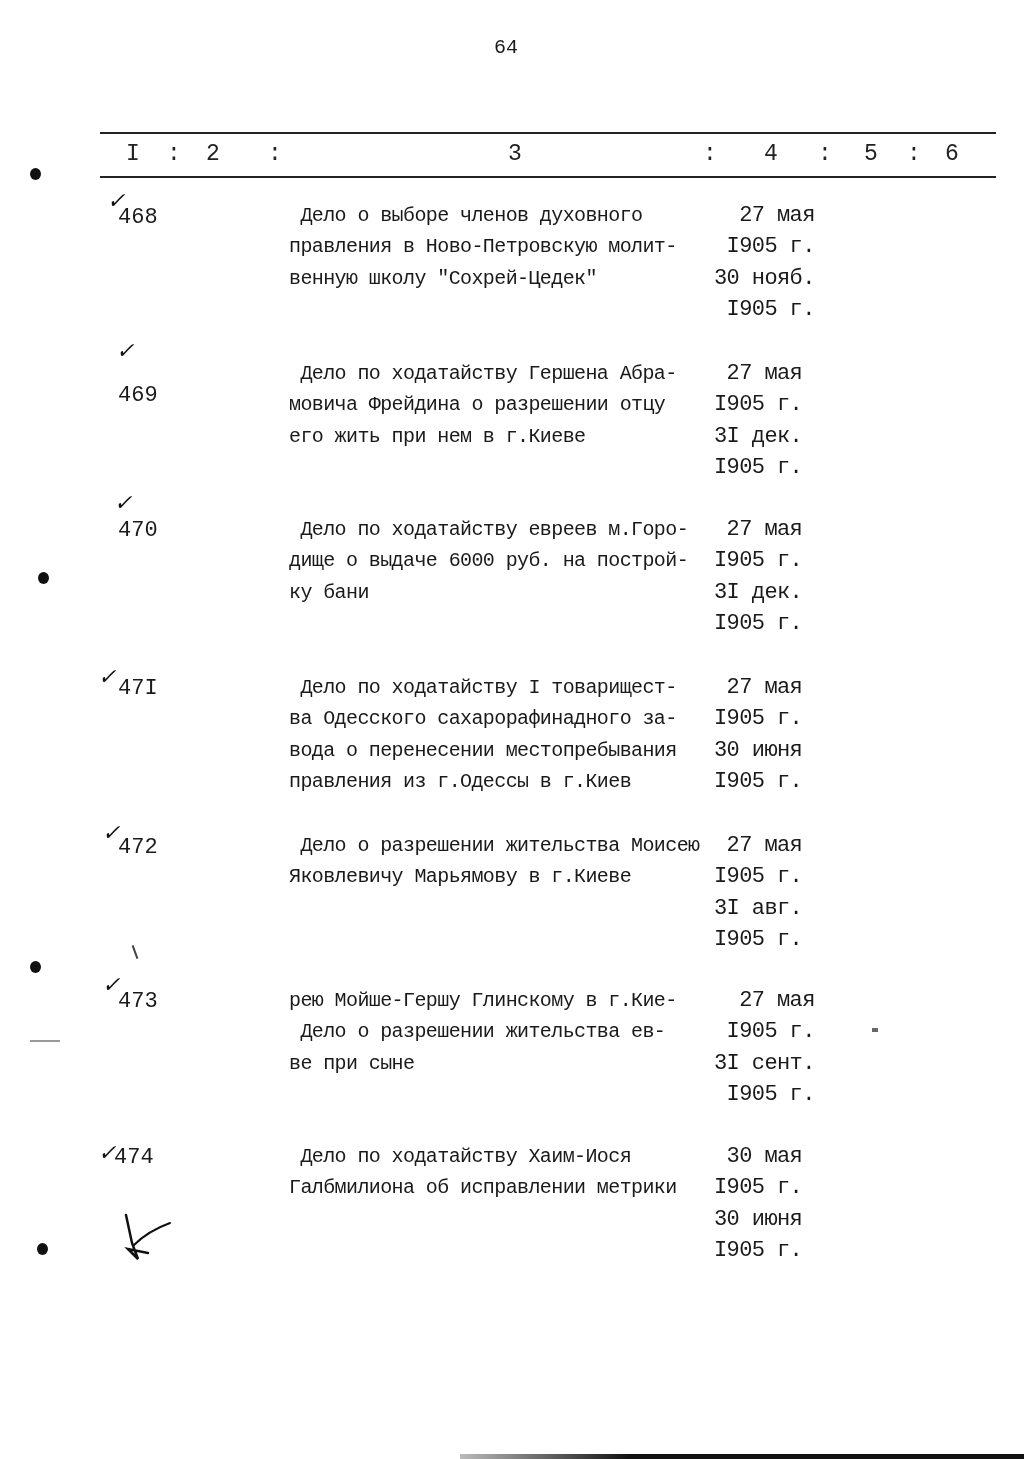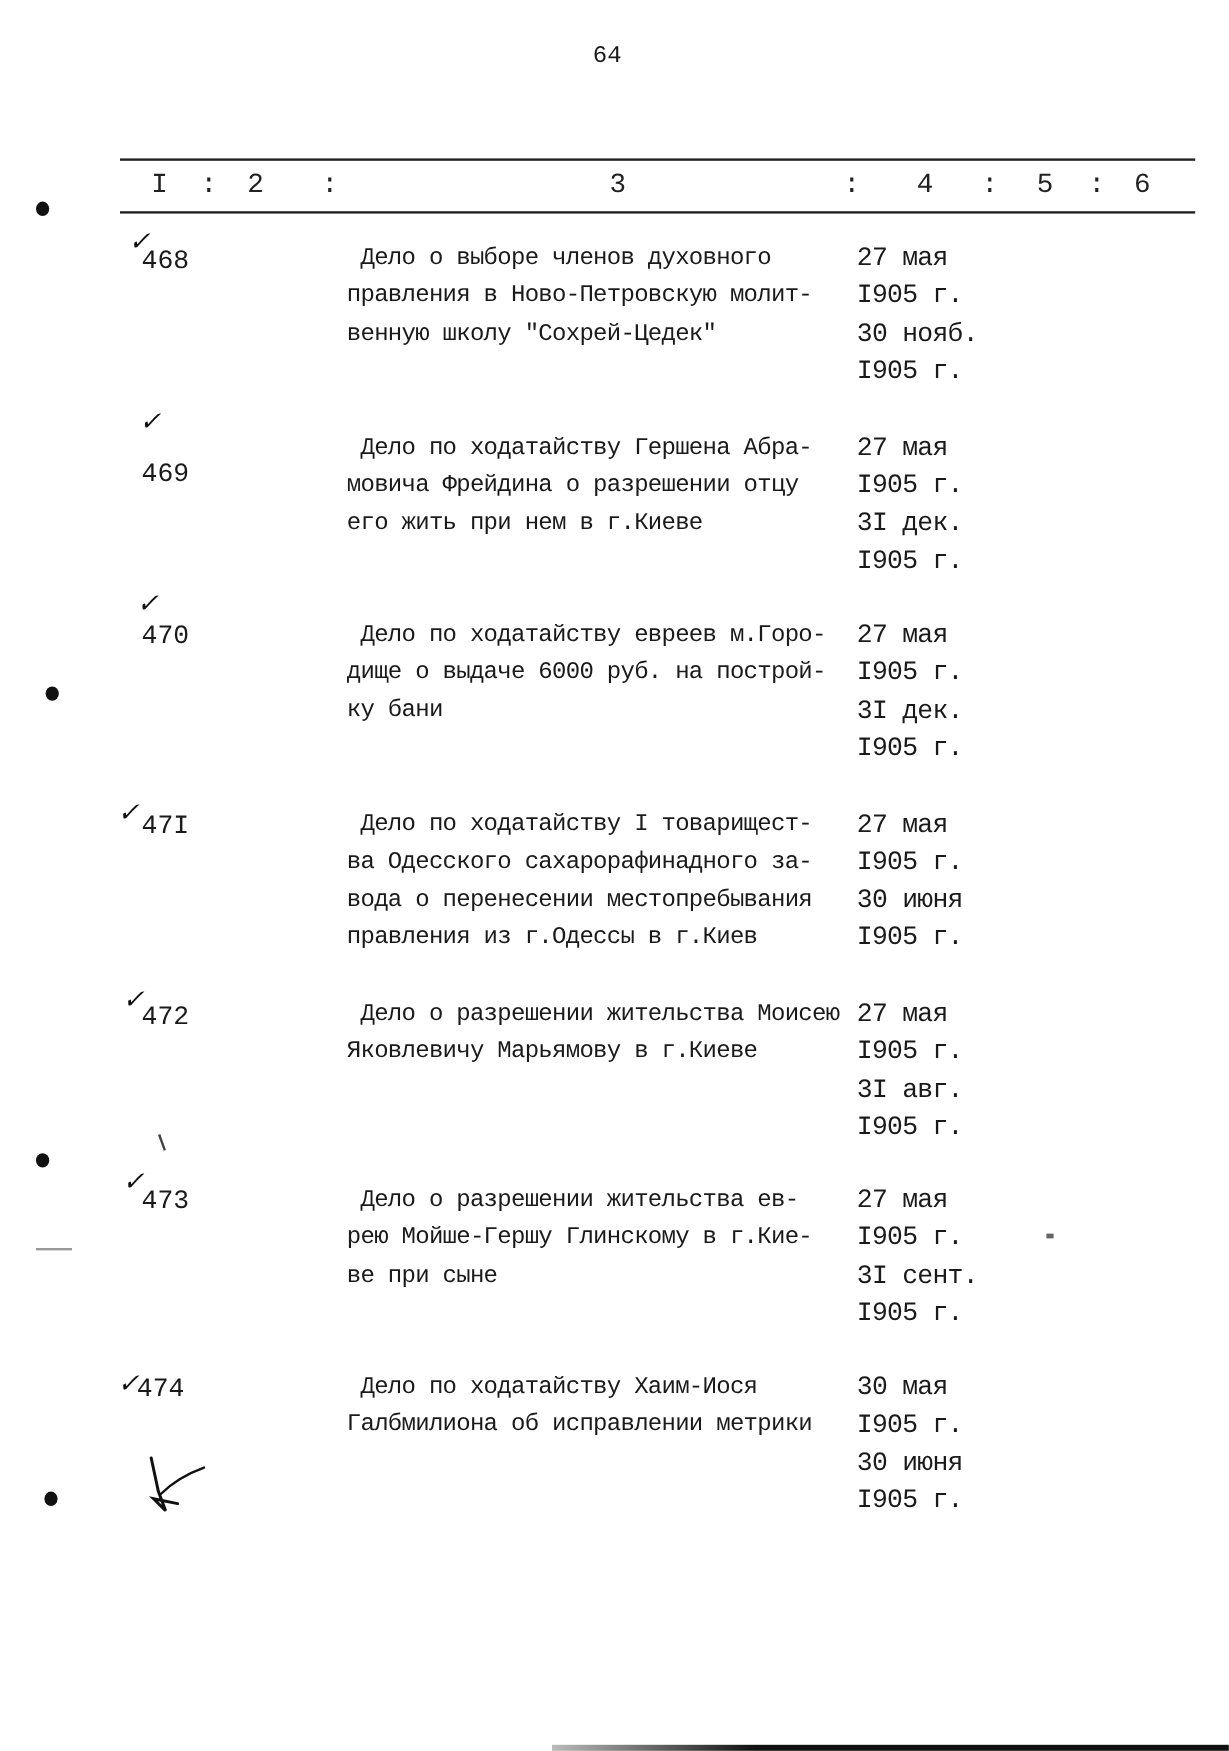--- a/index.html
+++ b/index.html
@@ -67,20 +67,21 @@
       letter-spacing: -0.6px;
       margin-left: 24px;
     }
     .dates {
       position: absolute;
       left: 714px;
       font-size: 22px;
       line-height: 31.3px;
       white-space: pre;
       letter-spacing: -0.6px;
+      text-align: right;
     }
     .bottom-edge {
       position: absolute;
       left: 460px;
       top: 1454px;
       width: 564px;
       height: 5px;
       background: linear-gradient(to right, #bbb, #111 30%, #111);
     }
     .signature {
@@ -156,21 +157,21 @@
   <div>
     <span class="tick" style="left:102px;top:820px">✓</span>
     <div class="entry-num" style="top:832px">472</div>
     <div class="desc" style="top:830px"><div> Дело о разрешении жительства Моисею</div><div>Яковлевичу Марьямову в г.Киеве</div></div>
     <div class="dates" style="top:830px"><div style="padding-left:0px">27 мая</div><div>I905 г.</div><div>3I авг.</div><div>I905 г.</div></div>
   </div>
 
   <div>
     <span class="tick" style="left:102px;top:972px">✓</span>
     <div class="entry-num" style="top:986px">473</div>
-    <div class="desc" style="top:985px"><div> Дело о разрешении жительства ев-</div><div>рею Мойше-Гершу Глинскому в г.Кие-</div><div>ве при сыне</div></div>
+    <div class="desc" style="top:985px"><div>рею Мойше-Гершу Глинскому в г.Кие-</div><div> Дело о разрешении жительства ев-</div><div>ве при сыне</div></div>
     <div class="dates" style="top:985px"><div>27 мая</div><div>I905 г.</div><div>3I сент.</div><div>I905 г.</div></div>
   </div>
 
   <div>
     <span class="tick" style="left:98px;top:1140px">✓</span>
     <div class="entry-num" style="top:1142px;left:114px">474</div>
     <div class="desc" style="top:1141px"><div> Дело по ходатайству Хаим-Иося</div><div>Галбмилиона об исправлении метрики</div></div>
     <div class="dates" style="top:1141px"><div>30 мая</div><div>I905 г.</div><div>30 июня</div><div>I905 г.</div></div>
   </div>
 

